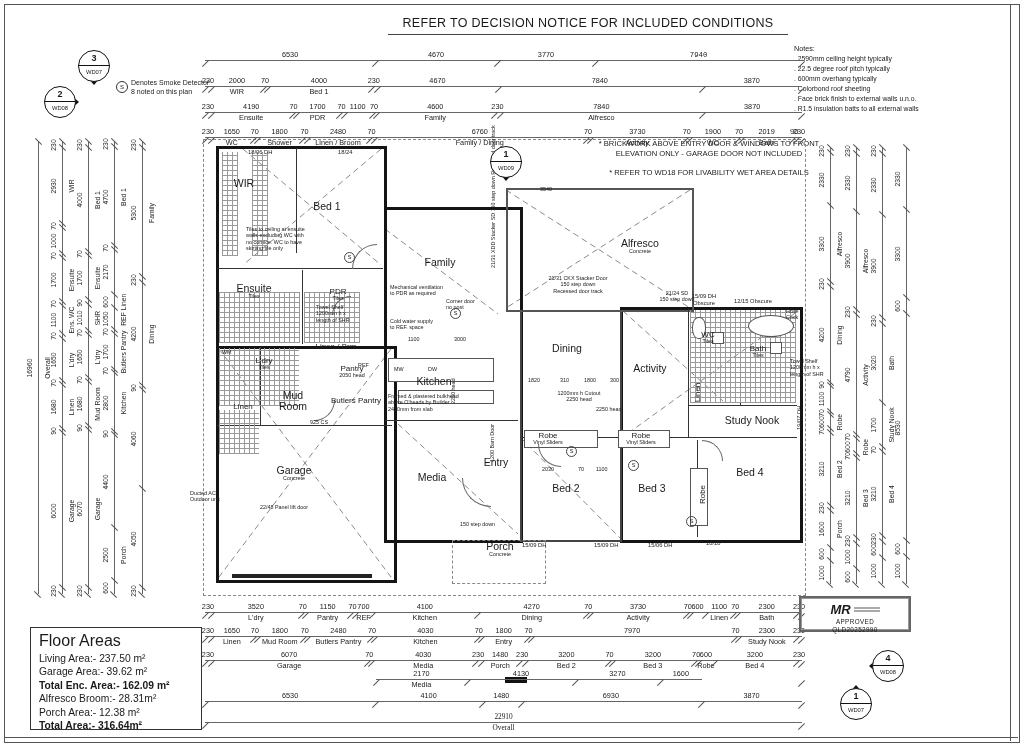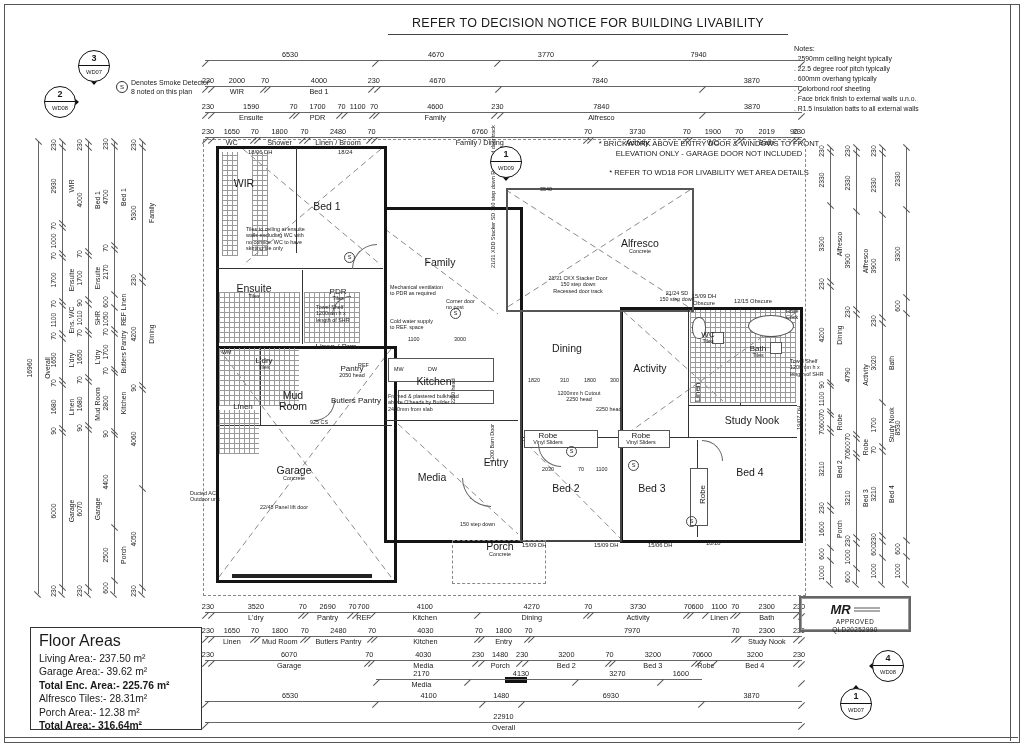--- a/index.html
+++ b/index.html
@@ -82,21 +82,21 @@
   .stamp .sbars i{display:block;width:26px;height:2px;background:#aaa;margin:1px 0;}
   .stamp .srow{font-size:6.3px;letter-spacing:.4px;line-height:1.25;}
 </style>
 </head>
 <body>
 
 <div class="sheet-border"></div>
 <div class="edge-line" style="left:1010px;top:4px;width:1px;height:737px;"></div>
 <div class="edge-line" style="left:4px;top:737px;width:1014px;height:1px;"></div>
 
-<div class="hdr">REFER TO DECISION NOTICE FOR BUILDING LIVABILITY</div>
+<div class="hdr">REFER TO DECISION NOTICE FOR INCLUDED CONDITIONS</div>
 
 <div class="notes">
   <div class="nhead">Notes:</div>
   <div>2590mm ceiling height typically</div>
   <div>22.5 degree roof pitch typically</div>
   <div>600mm overhang typically</div>
   <div>Colorbond roof sheeting</div>
   <div>Face brick finish to external walls u.n.o.</div>
   <div>R1.5 insulation batts to all external walls</div>
 </div>
@@ -315,21 +315,21 @@
       <span class="lbl"></span>
     </div>
     <div class="seg" style="flex-grow: 4670;">
       <span class="num">4670</span>
       <span class="lbl"></span>
     </div>
     <div class="seg" style="flex-grow: 3770;">
       <span class="num">3770</span>
       <span class="lbl"></span>
     </div>
-    <div class="seg" style="flex-grow: 7940;">
+    <div class="seg" style="flex-grow: 7940; font-family: Liberation Mono, monospace;">
       <span class="num">7940</span>
       <span class="lbl"></span>
     </div>
   </div>
 <div class="hdim" style="left:205px;top:75px;width:597px;">
     <div class="seg" style="flex-grow: 230;">
       <span class="num">230</span>
       <span class="lbl"></span>
     </div>
     <div class="seg" style="flex-grow: 2000;">
@@ -360,21 +360,21 @@
       <span class="num">3870</span>
       <span class="lbl"></span>
     </div>
   </div>
 <div class="hdim" style="left:205px;top:101px;width:597px;">
     <div class="seg" style="flex-grow: 230;">
       <span class="num">230</span>
       <span class="lbl"></span>
     </div>
     <div class="seg" style="flex-grow: 3130;">
-      <span class="num">1590</span>
+      <span class="num">4190</span>
       <span class="lbl">Ensuite</span>
     </div>
     <div class="seg" style="flex-grow: 160;">
       <span class="num">70</span>
       <span class="lbl"></span>
     </div>
     <div class="seg" style="flex-grow: 1700;">
       <span class="num">1700</span>
       <span class="lbl">PDR</span>
     </div>
@@ -481,21 +481,21 @@
     </div>
     <div class="seg" style="flex-grow: 3520;">
       <span class="num">3520</span>
       <span class="lbl">L'dry</span>
     </div>
     <div class="seg" style="flex-grow: 160;">
       <span class="num">70</span>
       <span class="lbl"></span>
     </div>
     <div class="seg" style="flex-grow: 1780;">
-      <span class="num">2690</span>
+      <span class="num">1150</span>
       <span class="lbl">Pantry</span>
     </div>
     <div class="seg" style="flex-grow: 160;">
       <span class="num">70</span>
       <span class="lbl"></span>
     </div>
     <div class="seg" style="flex-grow: 700;">
       <span class="num">700</span>
       <span class="lbl">REF</span>
     </div>
@@ -702,21 +702,21 @@
     <div class="seg" style="flex-grow: 6930;">
       <span class="num">6930</span>
       <span class="lbl"></span>
     </div>
     <div class="seg" style="flex-grow: 3870;">
       <span class="num">3870</span>
       <span class="lbl"></span>
     </div>
   </div>
 <div class="hdim" style="left:205px;top:711px;width:597px;">
-    <div class="seg" style="flex-grow: 22910;">
+    <div class="seg" style="flex-grow: 22910; font-family: Liberation Serif, serif;">
       <span class="num">22910</span>
       <span class="lbl">Overall</span>
     </div>
   </div>
 
 <div class="vdim" style="left:38px;top:142px;height:452px;">
     <div class="seg" style="flex-grow: 16960;">
       <span class="num">16960</span>
       <span class="lbl">Overall</span>
     </div>
@@ -1112,22 +1112,22 @@
     <div class="seg" style="flex-grow: 1000;">
       <span class="num">1000</span>
       <span class="lbl"></span>
     </div>
   </div>
 
 <div class="fareas">
   <div class="ftitle">Floor Areas</div>
   <div class="frow"><span>Living Area:-</span> <span>237.50 m²</span></div>
   <div class="frow"><span>Garage Area:-</span> <span>39.62 m²</span></div>
-  <div class="frow b"><span>Total Enc. Area:-</span> <span>225.76 m²</span></div>
-  <div class="frow"><span>Alfresco Tiles:-</span> <span>28.31m²</span></div>
+  <div class="frow b"><span>Total Enc. Area:-</span> <span>162.09 m²</span></div>
+  <div class="frow"><span>Alfresco Broom:-</span> <span>28.31m²</span></div>
   <div class="frow"><span>Porch  Area:-</span> <span>12.38 m²</span></div>
   <div class="frow b"><span>Total Area:-</span> <span>316.64m²</span></div>
 </div>
 
 <div class="stamp">
   <div><span class="slogo">MR</span><span class="sbars"><i></i><i></i></span></div>
   <div class="srow">APPROVED</div>
   <div class="srow">QLD20252990</div>
 </div>
 

